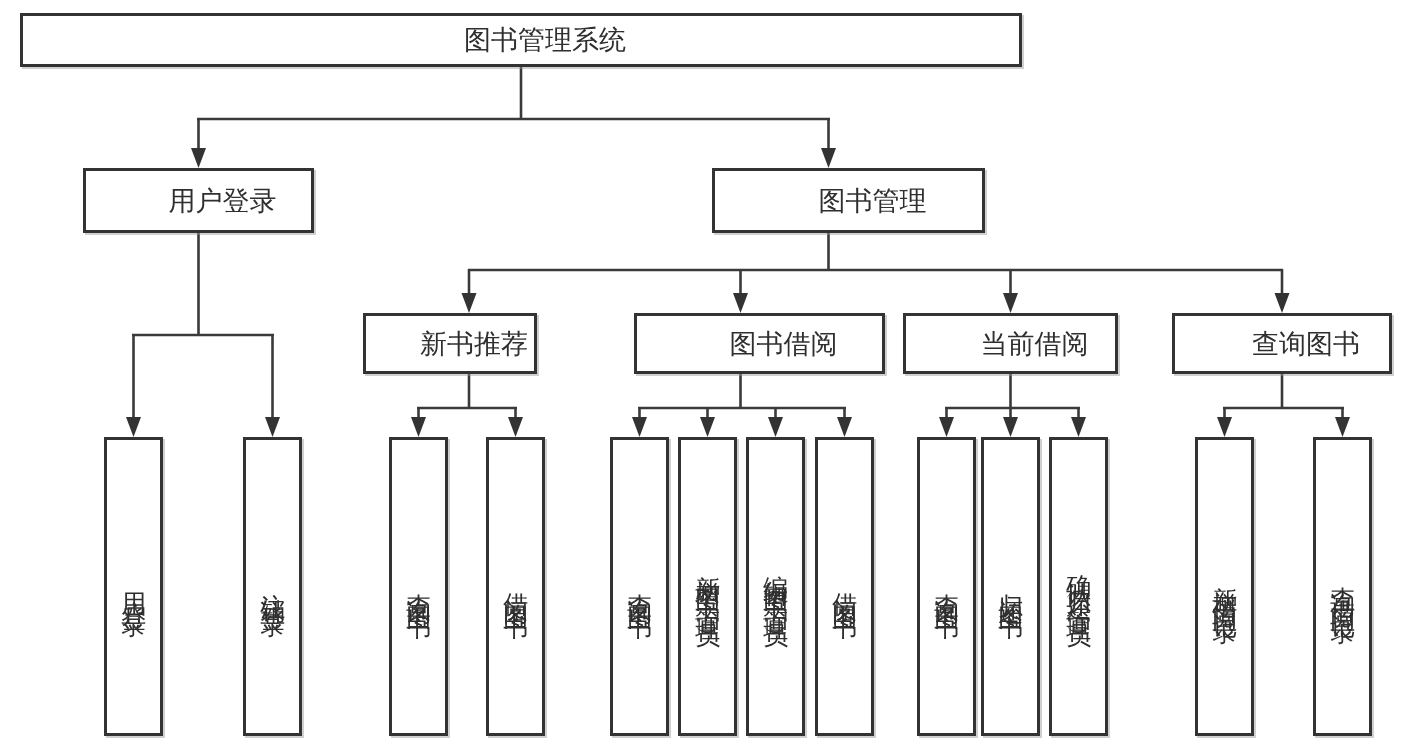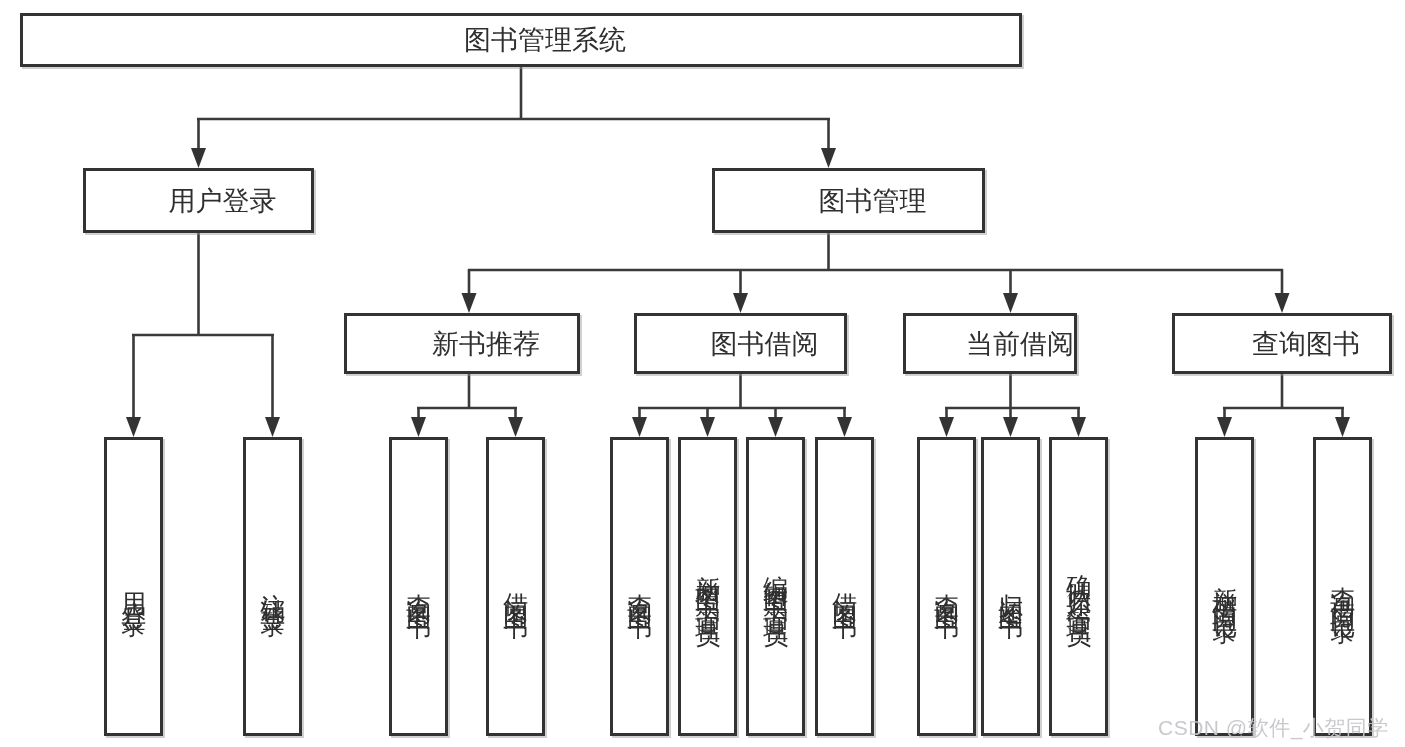--- a/index.html
+++ b/index.html
@@ -43,23 +43,23 @@
     font-size: 25px;
     letter-spacing: 7px;
     line-height: 1.1;
     white-space: nowrap;
     color: #2f2f2f;
   }
   
   .n-root  { left: 20px;   top: 13px;  width: 1002px; height: 54px; }
   .n-l2a   { left: 83px;   top: 168px; width: 231px;  height: 65px; }
   .n-l2b   { left: 712px;  top: 168px; width: 273px;  height: 65px; }
-  .n-l3a   { left: 344px;  top: 313px; width: 236px;  height: 61px; justify-content: center; }
-  .n-l3b   { left: 634px;  top: 313px; width: 213px;  height: 61px; text-align: right; }
-  .n-l3c   { left: 903px;  top: 313px; width: 174px;  height: 61px; justify-content: flex-end; }
+  .n-l3a   { left: 363px;  top: 313px; width: 174px;  height: 61px; justify-content: center; }
+  .n-l3b   { left: 634px;  top: 313px; width: 251px;  height: 61px; text-align: right; }
+  .n-l3c   { left: 903px;  top: 313px; width: 215px;  height: 61px; }
   .n-l3d   { left: 1172px; top: 313px; width: 220px;  height: 61px; }
   
   .lf-0  { left: 104px; }
   .lf-1  { left: 243px; }
   .lf-2  { left: 389px; }
   .lf-3  { left: 486px; }
   .lf-4  { left: 610px; }
   .lf-5  { left: 678px; }
   .lf-6  { left: 746px; }
   .lf-7  { left: 815px; }
@@ -217,14 +217,13 @@
   <div class="box leaf lf-10">
     <span class="vtext">确认归还（管理员）</span>
   </div>
   <div class="box leaf lf-11">
     <span class="vtext">新增借阅记录</span>
   </div>
   <div class="box leaf lf-12">
     <span class="vtext">查询借阅记录</span>
   </div>
 
-  <div class="watermark">CSDN @软件_小贺同学</div>
 </div>
 
 </body></html>

